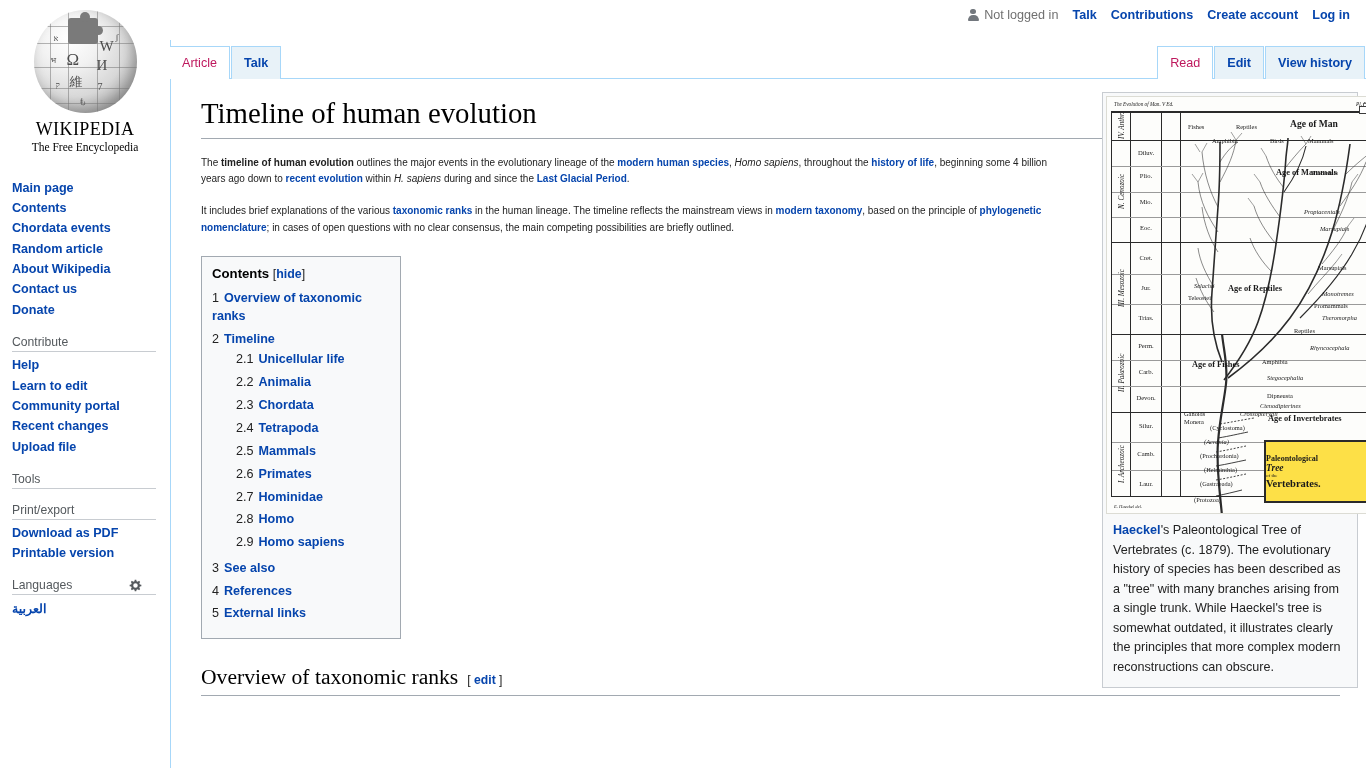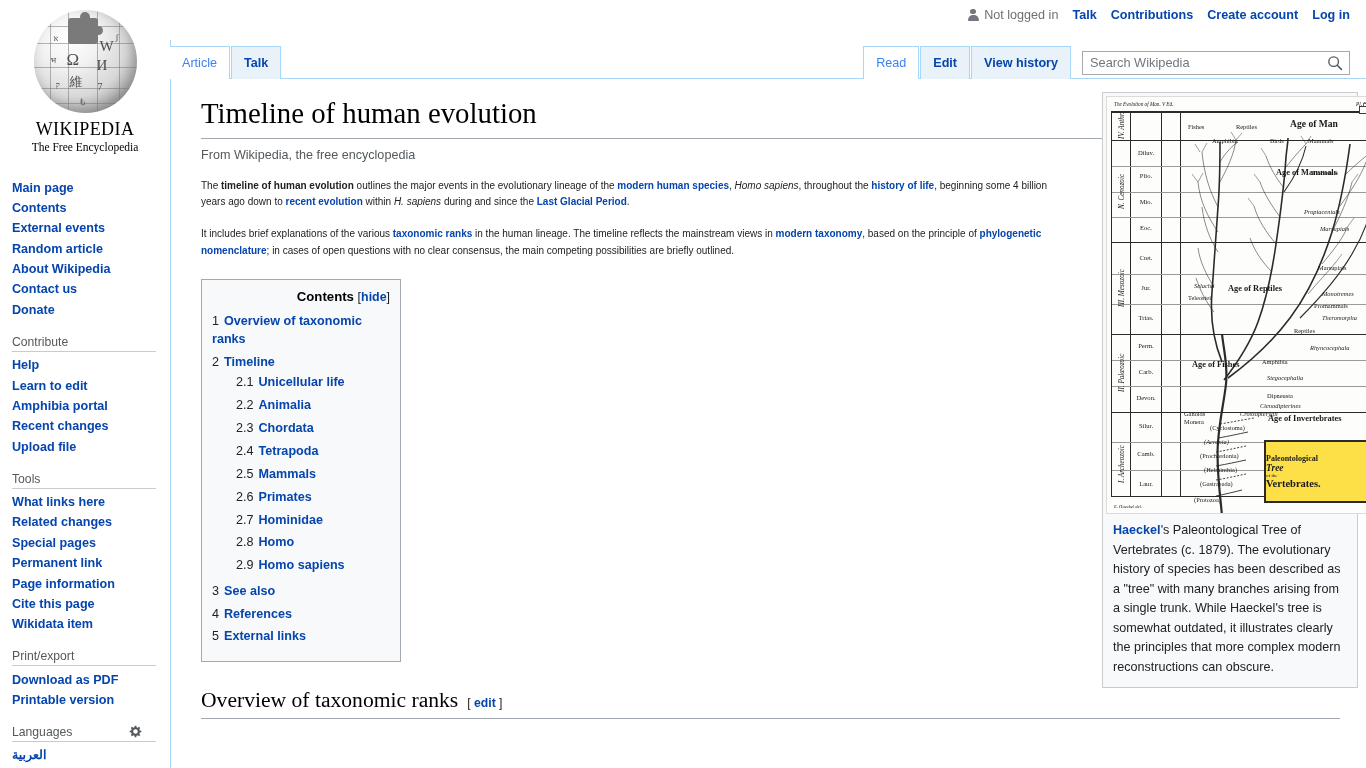--- a/index.html
+++ b/index.html
@@ -96,21 +96,21 @@
   }
   .tab {
     display: flex; align-items: center; padding: 0 12px;
     background: #ffffff; border: 1px solid #a7d7f9; border-bottom: none;
     border-top: 1px solid #a7d7f9; margin-right: 1px;
     height: 33px; position: relative; top: 0;
   }
   .tab.selected { background: #ffffff; color: #222; border-top: 1px solid #a7d7f9; }
   .tab.unselected { background: #e8f2f8; }
   .tab.unselected a { color: #0645ad; }
-  .tab.selected span { color: #3b82f6; }
+  .tab.selected span { color: #be185d; }
   .tab.noleft { border-left: none; }
   #tabs-left .tab:first-child { border-left: none; }
 
   #searchbox {
     margin-left: 10px; margin-right: 16px; align-self: center;
     width: 268px; height: 24px;
     border: 1px solid #a2a9b1; background: #fff;
     display: flex; align-items: center; position: relative;
   }
   #searchbox input {
@@ -146,21 +146,21 @@
   }
   .para b { font-weight: bold; }
   .para i { font-style: italic; }
 
   
   #toc {
     margin-top: 20px; width: 200px;
     border: 1px solid #a2a9b1; background: #f8f9fa;
     padding: 7px 10px 12px 10px; font-size: 12.6px;
   }
-  #toc .toctitle { text-align: right; font-weight: bold; color: #000; padding: 2px 0 7px 0; font-size: 13.2px;}
+  #toc .toctitle { text-align: left; font-weight: bold; color: #000; padding: 2px 0 7px 0; font-size: 13.2px;}
   #toc .toctitle .toctogglespan { font-weight: normal; font-size: 12.4px; color: #222; }
   #toc ul { list-style: none; margin: 0; padding: 0; }
   #toc li { padding: 2.5px 0; line-height: 1.42; }
   #toc li .tocnumber { color: #222; margin-right: 5px; }
   #toc ul ul { margin-left: 24px; }
 
   
   #thumb {
     position: absolute; right: 8px; top: 92px;
     width: 256px; border: 1px solid #c8ccd1; background: #f8f9fa;
@@ -265,54 +265,45 @@
       <span class="glyph" style="left:45px;top:86px;font-size:8px;">も</span>
     </div>
     <div id="wordmark">WIKIPEDIA</div>
     <div id="tagline">The Free Encyclopedia</div>
   </div>
 
   <div class="portal first-portal">
     <ul>
       <li><a href="#">Main page</a></li>
       <li><a href="#">Contents</a></li>
-      <li><a href="#">External events</a></li>
+      <li><a href="#">Chordata events</a></li>
       <li><a href="#">Random article</a></li>
       <li><a href="#">About Wikipedia</a></li>
       <li><a href="#">Contact us</a></li>
       <li><a href="#">Donate</a></li>
     </ul>
   </div>
 
   <div class="portal">
     <div class="portal-heading">
         <span>Contribute</span>
       </div>
     <ul>
       <li><a href="#">Help</a></li>
       <li><a href="#">Learn to edit</a></li>
-      <li><a href="#">Amphibia portal</a></li>
+      <li><a href="#">Community portal</a></li>
       <li><a href="#">Recent changes</a></li>
       <li><a href="#">Upload file</a></li>
     </ul>
   </div>
 
   <div class="portal">
     <div class="portal-heading">
         <span>Tools</span>
       </div>
-    <ul>
-      <li><a href="#">What links here</a></li>
-      <li><a href="#">Related changes</a></li>
-      <li><a href="#">Special pages</a></li>
-      <li><a href="#">Permanent link</a></li>
-      <li><a href="#">Page information</a></li>
-      <li><a href="#">Cite this page</a></li>
-      <li><a href="#">Wikidata item</a></li>
-    </ul>
   </div>
 
   <div class="portal">
     <div class="portal-heading">
         <span>Print/export</span>
       </div>
     <ul>
       <li><a href="#">Download as PDF</a></li>
       <li><a href="#">Printable version</a></li>
     </ul>
@@ -348,35 +339,25 @@
 <div id="tabs-right">
   <div class="tab selected">
     <span>Read</span>
   </div>
   <div class="tab unselected">
     <a href="#">Edit</a>
   </div>
   <div class="tab unselected">
     <a href="#">View history</a>
   </div>
-  <div id="searchbox">
-    <input type="text" placeholder="Search Wikipedia" style="">
-    <span class="search-icon">
-      <svg width="16" height="16" viewBox="0 0 20 20" aria-hidden="true">
-        <circle cx="8.3" cy="8.3" r="6" fill="none" stroke="#54595d" stroke-width="1.7"></circle>
-        <line x1="12.8" y1="12.8" x2="18" y2="18" stroke="#54595d" stroke-width="1.9" stroke-linecap="round"></line>
-      </svg>
-    </span>
-  </div>
 </div>
 
 <div id="body-content">
 
   <h1 id="firstHeading">Timeline of human evolution</h1>
-  <div id="siteSub">From Wikipedia, the free encyclopedia</div>
 
   <p class="para">
     <span>The </span><b>timeline of human evolution</b><span> outlines the major events in the evolutionary lineage of the </span><a href="#">modern human species</a><span>, </span><i>Homo sapiens</i><span>, throughout the </span><a href="#">history of life</a><span>, beginning some 4 billion years ago down to </span><a href="#">recent evolution</a><span> within </span><i>H. sapiens</i><span> during and since the </span><a href="#">Last Glacial Period</a><span>.</span>
   </p>
 
   <p class="para">
     <span>It includes brief explanations of the various </span><a href="#">taxonomic ranks</a><span> in the human lineage. The timeline reflects the mainstream views in </span><a href="#">modern taxonomy</a><span>, based on the principle of </span><a href="#">phylogenetic nomenclature</a><span>; in cases of open questions with no clear consensus, the main competing possibilities are briefly outlined.</span>
   </p>
 
   <div id="toc">

